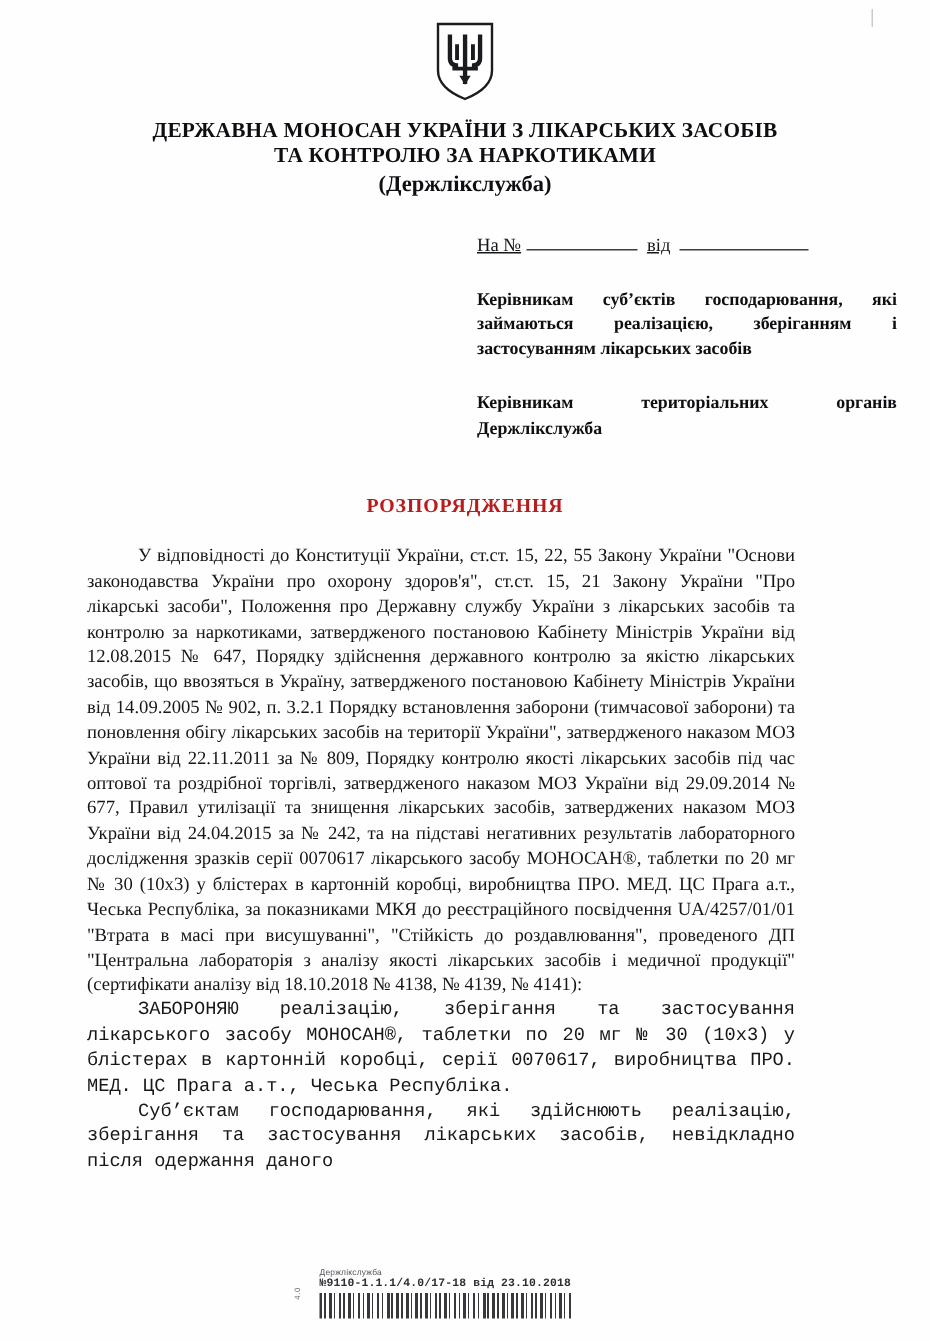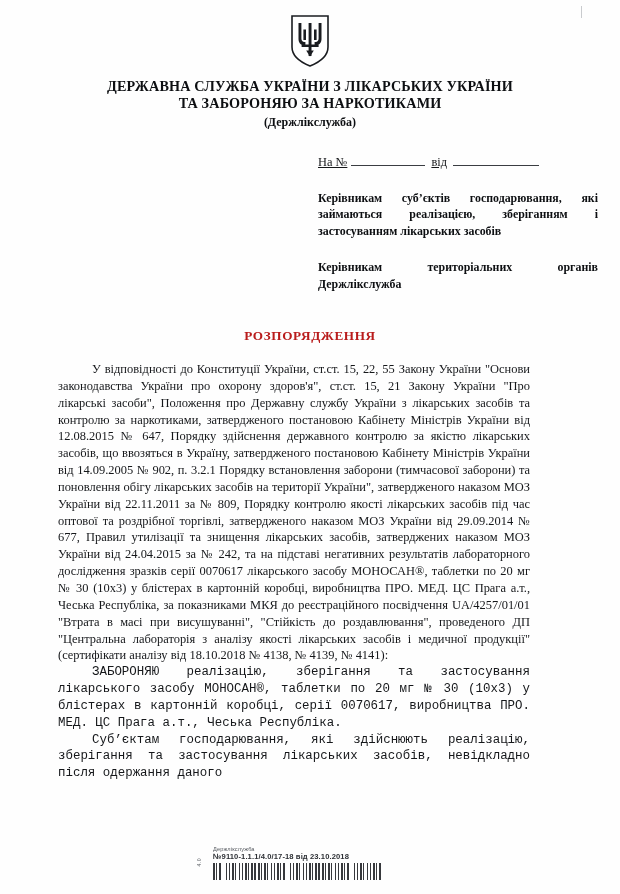--- a/index.html
+++ b/index.html
@@ -36,21 +36,21 @@
   }
   .org-line {
     font-weight: bold;
     font-size: 14.2px;
     letter-spacing: 0.15px;
     line-height: 17px;
     color: #0d0f12;
   }
   .org-short {
     font-weight: bold;
-    font-size: 12px;
+    font-size: 15px;
     line-height: 16px;
     margin-top: 2px;
     color: #0d0f12;
   }
   .contact {
     font-size: 9.6px;
     line-height: 13.5px;
     margin-top: 3px;
     color: #1b1d20;
   }
@@ -149,21 +149,21 @@
     flex: 1;
   }
   .stamp-org {
     font-family: "Liberation Sans", sans-serif;
     font-size: 5.6px;
     color: #53575d;
     letter-spacing: 0.15px;
     margin-left: 9px;
   }
   .stamp-num {
-    font-family: Liberation Sans, sans-serif;
+    font-family: Liberation Mono, monospace;
     font-size: 7.6px;
     font-weight: bold;
     color: #2c2f34;
     letter-spacing: 0.1px;
     margin-left: 9px;
     margin-top: 0px;
   }
   .barcode {
     margin-top: 2px;
     margin-left: 9px;
@@ -213,22 +213,22 @@
           <path d="M14.4 15.5 h2.6 v10.5 h-2.6 Z"></path>
           <path d="M27.6 15.5 h-2.6 v10.5 h2.6 Z"></path>
           <rect x="12.6" y="30.5" width="17" height="2.5"></rect>
           <path d="M17.2 36.5 h7.6 l-3.8 6.0 Z"></path>
         </g>
       </svg>
     </span>
   </div>
 
   <div class="letterhead">
-    <div class="org-line">ДЕРЖАВНА СЛУЖБА УКРАЇНИ З ЛІКАРСЬКИХ УКРАЇНИ</div>
-    <div class="org-line">ТА ЗАБОРОНЯЮ ЗА НАРКОТИКАМИ</div>
+    <div class="org-line">ДЕРЖАВНА МОНОСАН УКРАЇНИ З ЛІКАРСЬКИХ ЗАСОБІВ</div>
+    <div class="org-line">ТА КОНТРОЛЮ ЗА НАРКОТИКАМИ</div>
     <div class="org-short">(Держлікслужба)</div>
   </div>
 
   <div class="refline">
     <span>На №</span><span class="rule a"></span><span>від</span><span class="rule b"></span>
   </div>
 
   <div class="addressee">
     <div class="addr-block">Керівникам суб’єктів господарювання, які займаються реалізацією, зберіганням і застосуванням лікарських засобів</div>
     <div class="addr-block">Керівникам територіальних органів Держлікслужба</div>

